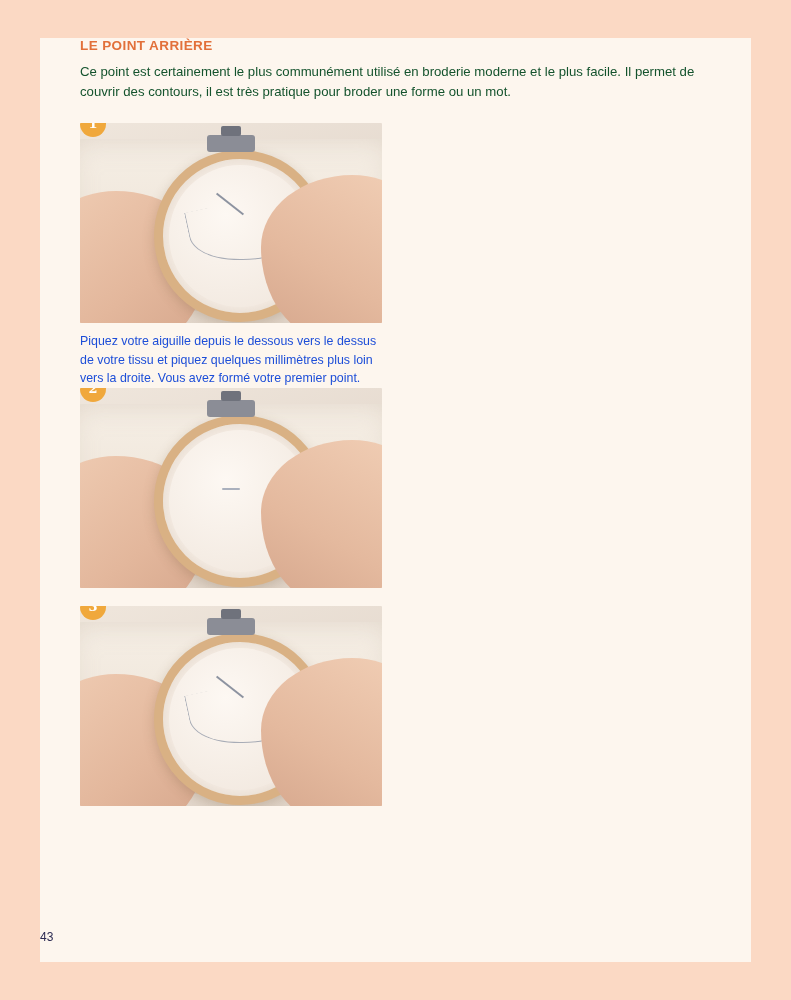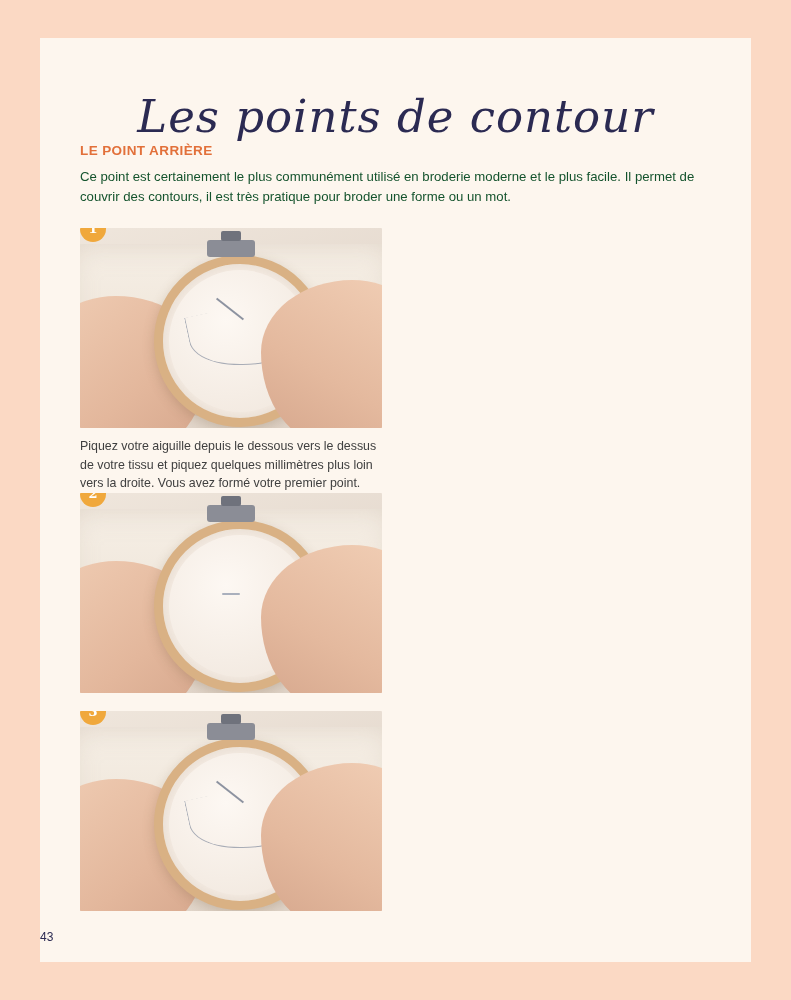--- a/index.html
+++ b/index.html
@@ -77,21 +77,21 @@
     color: #fff;
     font-size: 13px;
     font-weight: bold;
     display: flex;
     align-items: center;
     justify-content: center;
     z-index: 5;
     font-family: "DejaVu Serif", serif;
   }
   .step-caption {
-    color: #404040;
+    color: #1d4ed8;
     font-size: 12.4px;
     line-height: 1.5;
     margin: 9px 0 0 0;
     padding-right: 4px;
   }
   .step-row-2 {
     margin-top: 18px;
   }
   
   .ph-bg {
@@ -203,21 +203,20 @@
     width: 100%;
     color: #2b2a52;
     font-size: 12px;
   }
 </style>
 </head>
 <body>
 
 <div class="page">
 
-  <h1 class="title">Les points de contour</h1>
 
   <div class="content">
 
     <h2 class="section-heading">LE POINT ARRIÈRE</h2>
     <p class="intro">Ce point est certainement le plus communément utilisé en broderie moderne et le plus facile. Il permet de couvrir des contours, il est très pratique pour broder une forme ou un mot.</p>
 
     <div class="grid">
 
       <div class="step">
         <div class="step-photo">

